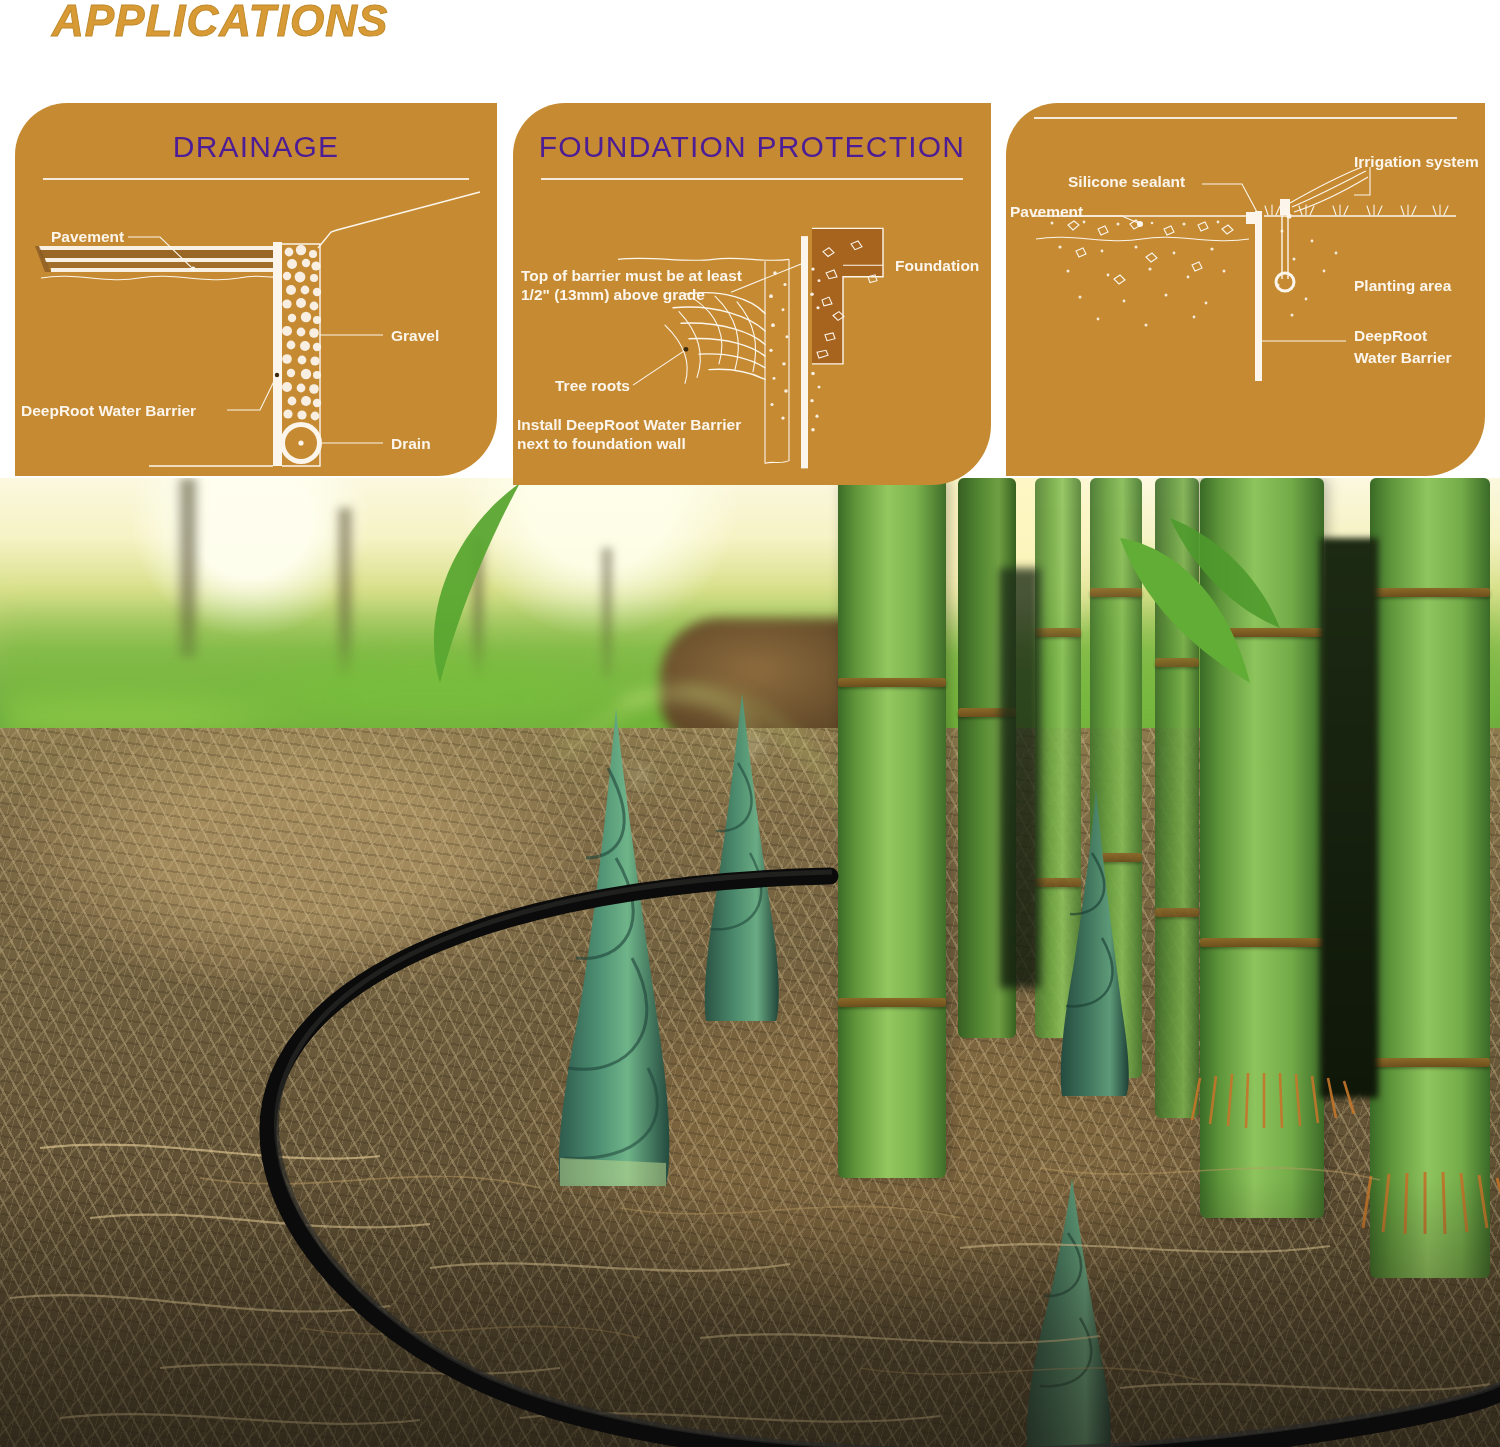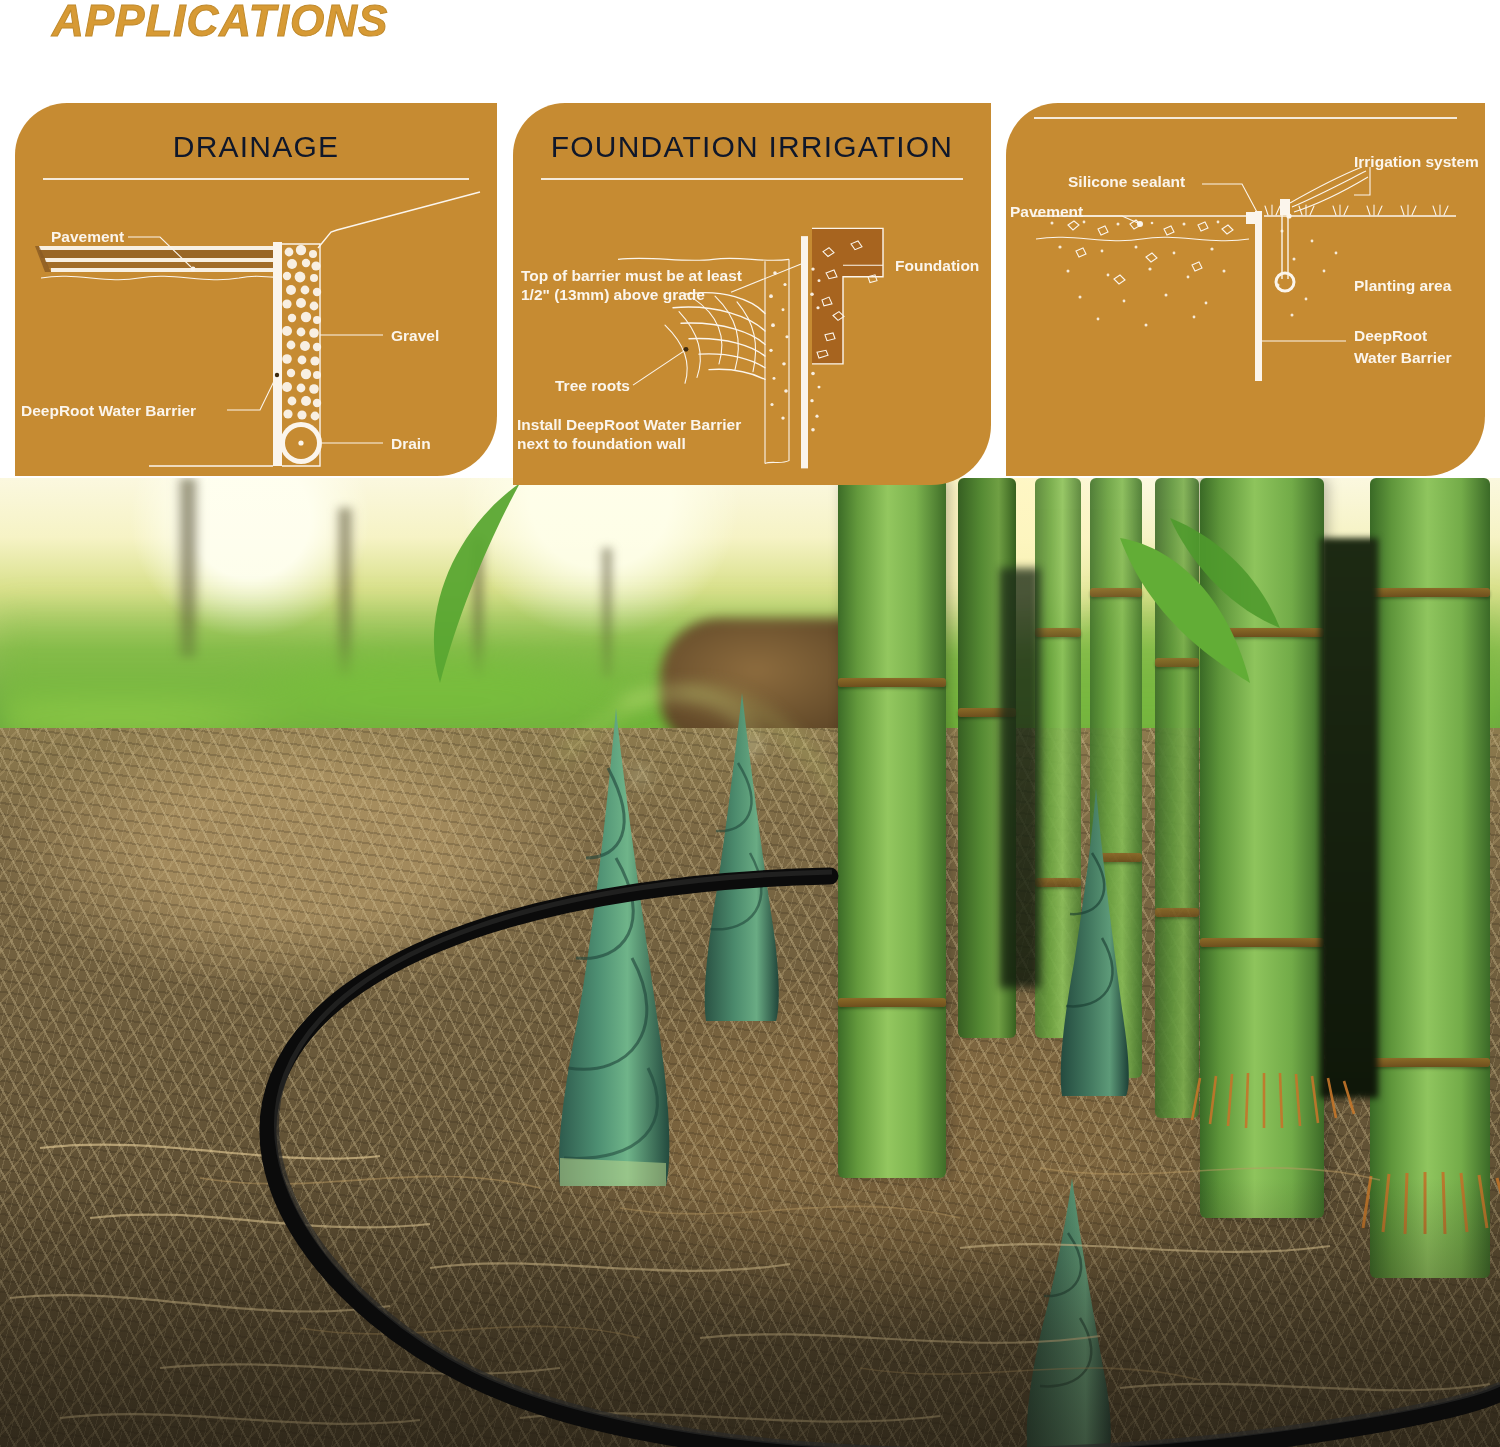--- a/index.html
+++ b/index.html
@@ -40,21 +40,21 @@
     border-bottom-right-radius:60px;
     overflow:hidden;
   }
   #panel-drainage  { left:15px;   width:482px; height:373px; }
   #panel-foundation{ left:513px;  width:478px; height:382px; }
   #panel-irrigation{ left:1006px; width:479px; height:373px; }
 
   .panel-header{
     width:100%;
     text-align:center;
-    color:#0f172a;
+    color:#4c1d95;
     font-size:30px;
     font-weight:400;
     letter-spacing:1.2px;
     padding-top:27px;
   }
   .panel-rule{
     height:2px;
     background:#F5EADA;
     margin:14px 28px 0 28px;
   }
@@ -421,21 +421,21 @@
 
         <text class="d-label-b" x="36" y="62">Pavement</text>
         <text class="d-label-b" x="6" y="236">DeepRoot Water Barrier</text>
         <text class="d-label-b" x="376" y="161">Gravel</text>
         <text class="d-label-b" x="376" y="269">Drain</text>
       </svg>
     </div>
   </div>
 
   <div class="panel" id="panel-foundation">
-    <div class="panel-header">FOUNDATION IRRIGATION</div>
+    <div class="panel-header">FOUNDATION PROTECTION</div>
     <div class="panel-rule"></div>
     <div class="panel-figure">
       <svg viewBox="0 0 478 310" preserveAspectRatio="none">
 
         <path d="M299 50 L370 50 L370 100 L330 100 L330 190 L299 190 Z" fill="#A7641F"></path>
         <path class="d-line" d="M299 50 L370 50 L370 100 L330 100 L330 190 L299 190"></path>
 
         <g class="d-line-thin" fill="none">
           <path d="M310 74 l6 -4 5 5 -6 4 z"></path>
           <path d="M338 66 l7 -3 4 6 -7 3 z"></path>

